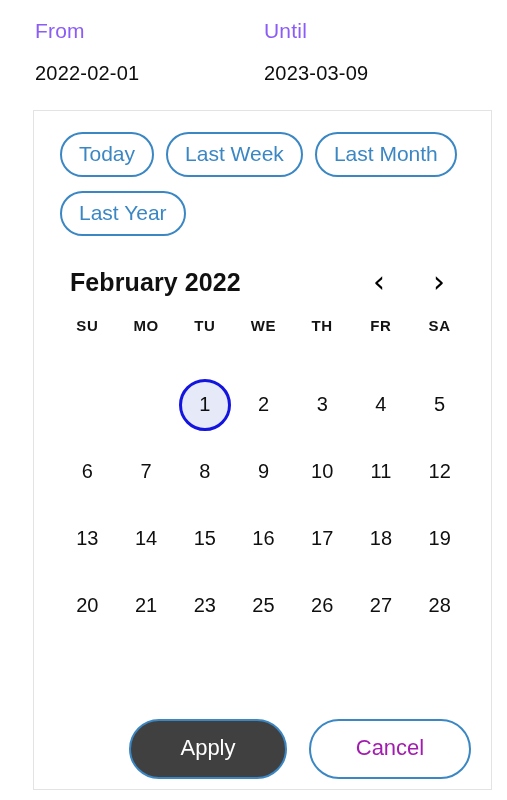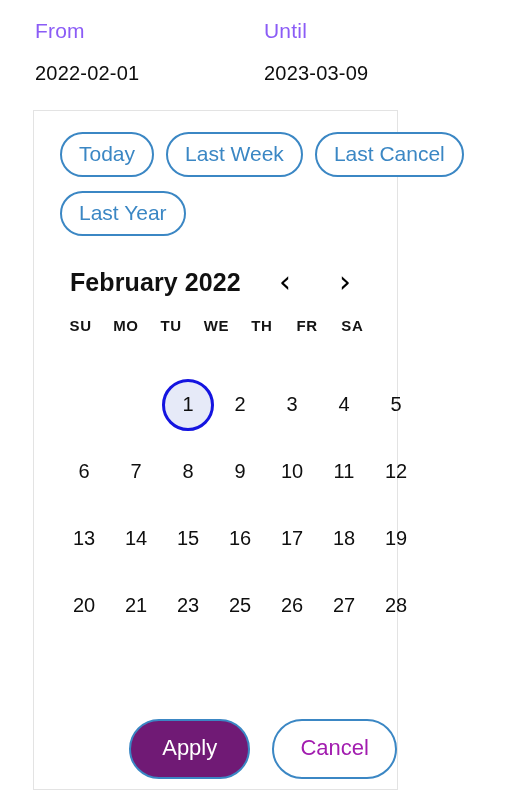--- a/index.html
+++ b/index.html
@@ -39,21 +39,21 @@
     line-height: 24px;
     margin-top: 17px;
     letter-spacing: .2px;
   }
 
   
   .picker-panel {
     position: absolute;
     left: 33px;
     top: 110px;
-    width: 365px;
+    width: 459px;
     height: 680px;
     box-sizing: border-box;
     border: 1px solid #e3e3e3;
     background: #ffffff;
   }
 
   
   .presets {
     display: flex;
     flex-wrap: wrap;
@@ -151,21 +151,21 @@
     font-size: 22px;
     line-height: 1;
     padding: 16px 0 18px 0;
     width: 158px;
     text-align: center;
     cursor: pointer;
     box-sizing: border-box;
     font-family: "Liberation Sans", sans-serif;
   }
   .btn.apply {
-    background: #701a75;
+    background: #404040;
     color: #ffffff;
     border: 2px solid #3b87c4;
   }
   .btn.cancel {
     background: #ffffff;
     color: #a21caf;
     border: 2px solid #3b87c4;
     width: 162px;
   }
 </style>
@@ -181,21 +181,21 @@
     <div class="range-label">Until</div>
     <div class="range-value">2023-03-09</div>
   </div>
 </div>
 
 <div class="picker-panel">
 
   <div class="presets">
     <div class="chip">Today</div>
     <div class="chip">Last Week</div>
-    <div class="chip">Last Cancel</div>
+    <div class="chip">Last Month</div>
     <div class="chip">Last Year</div>
   </div>
 
   <div class="month-bar">
     <div class="month-title">February 2022</div>
     <div class="nav-btn prev">‹</div>
     <div class="nav-btn next">›</div>
   </div>
 
   <div class="cal-grid">

